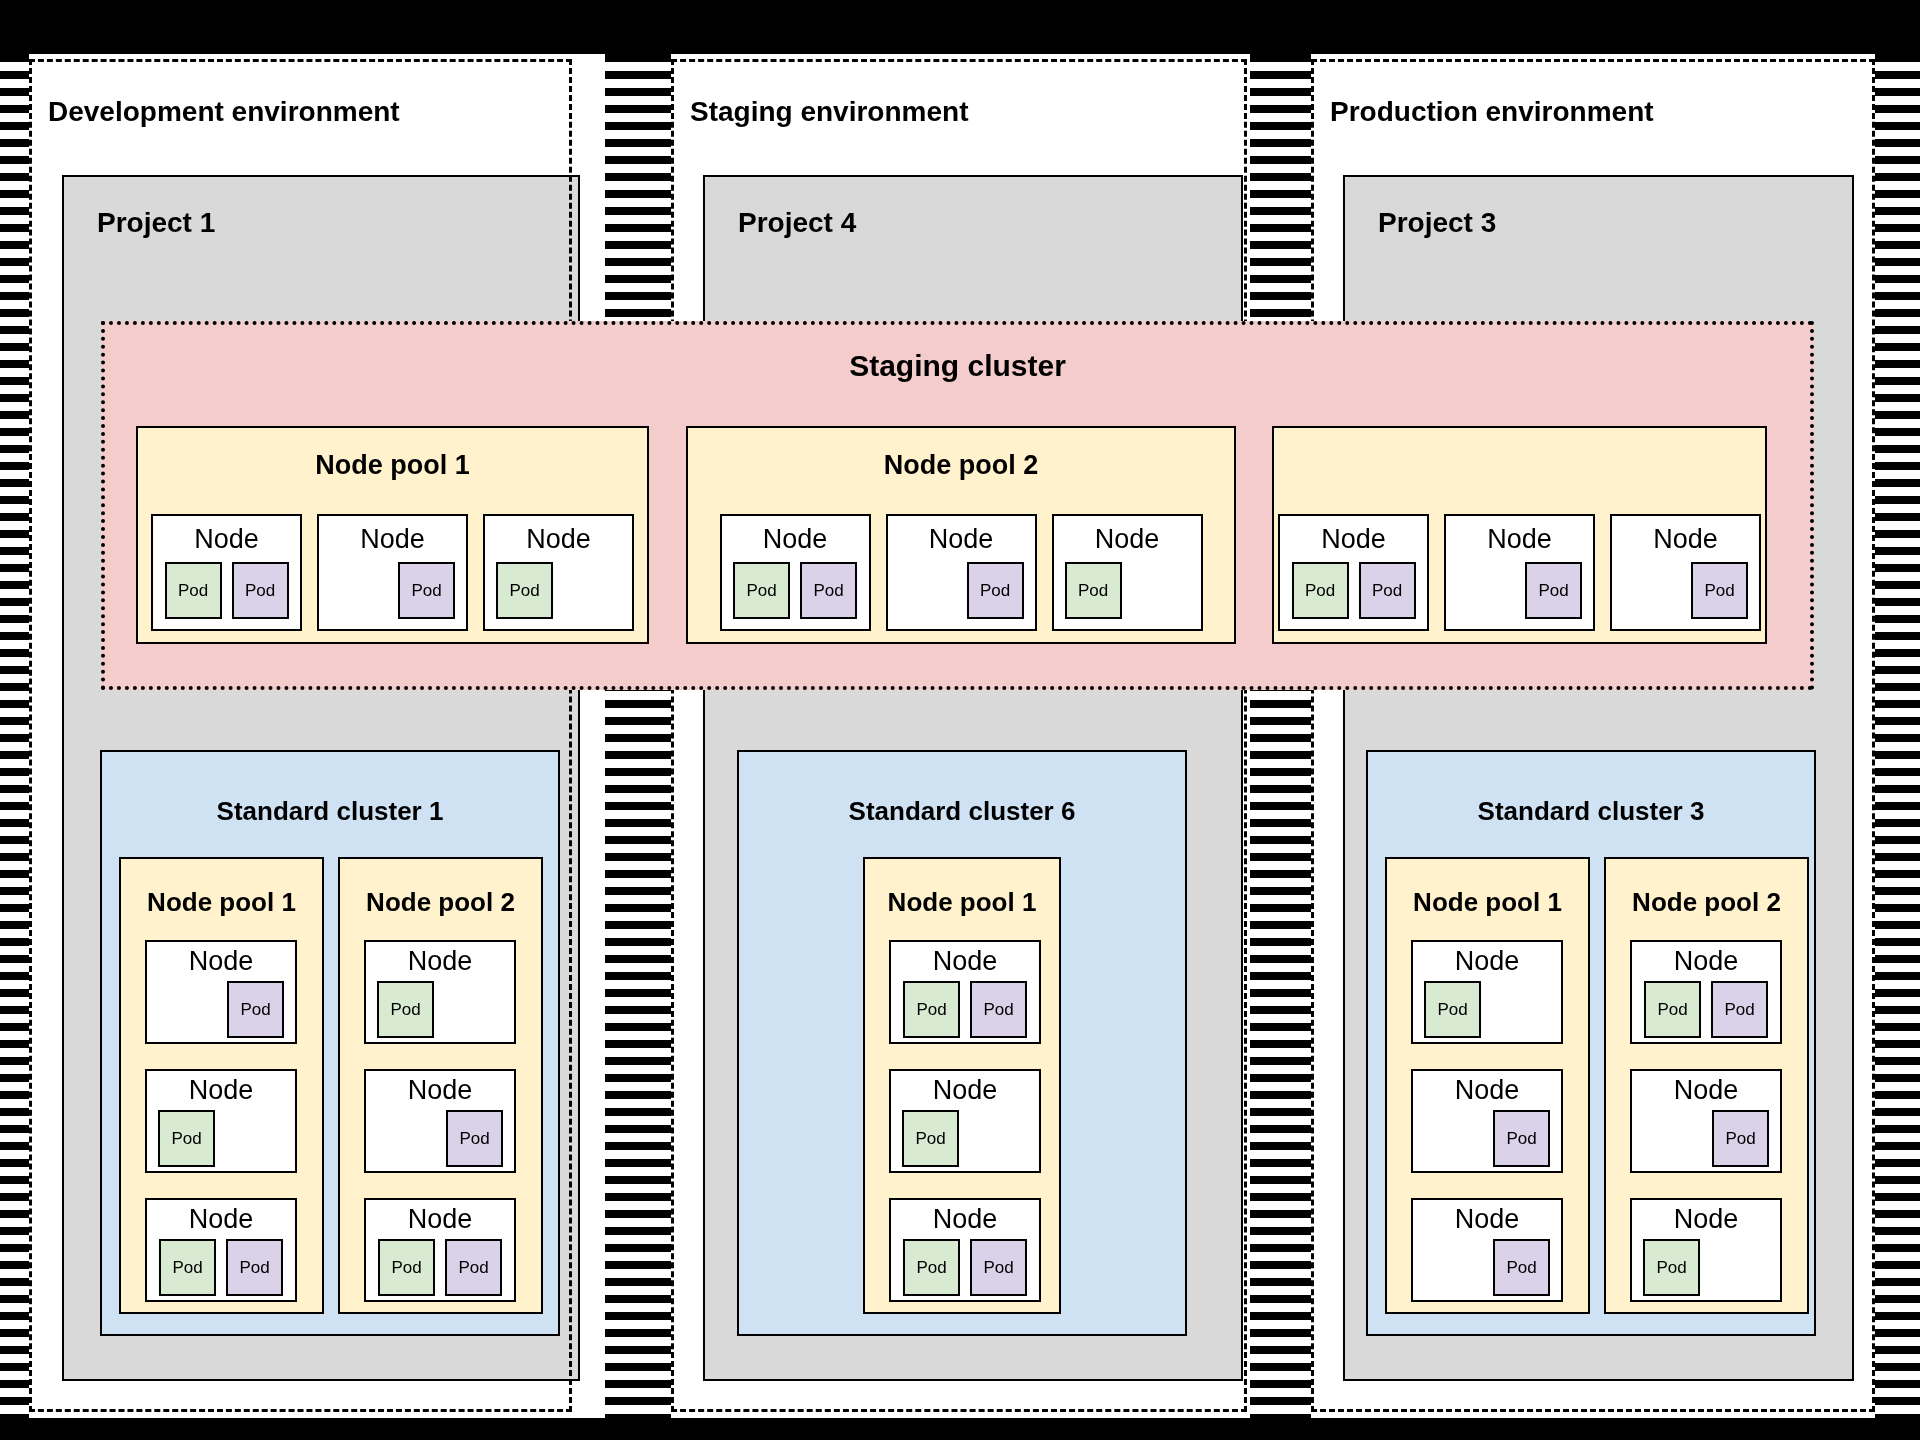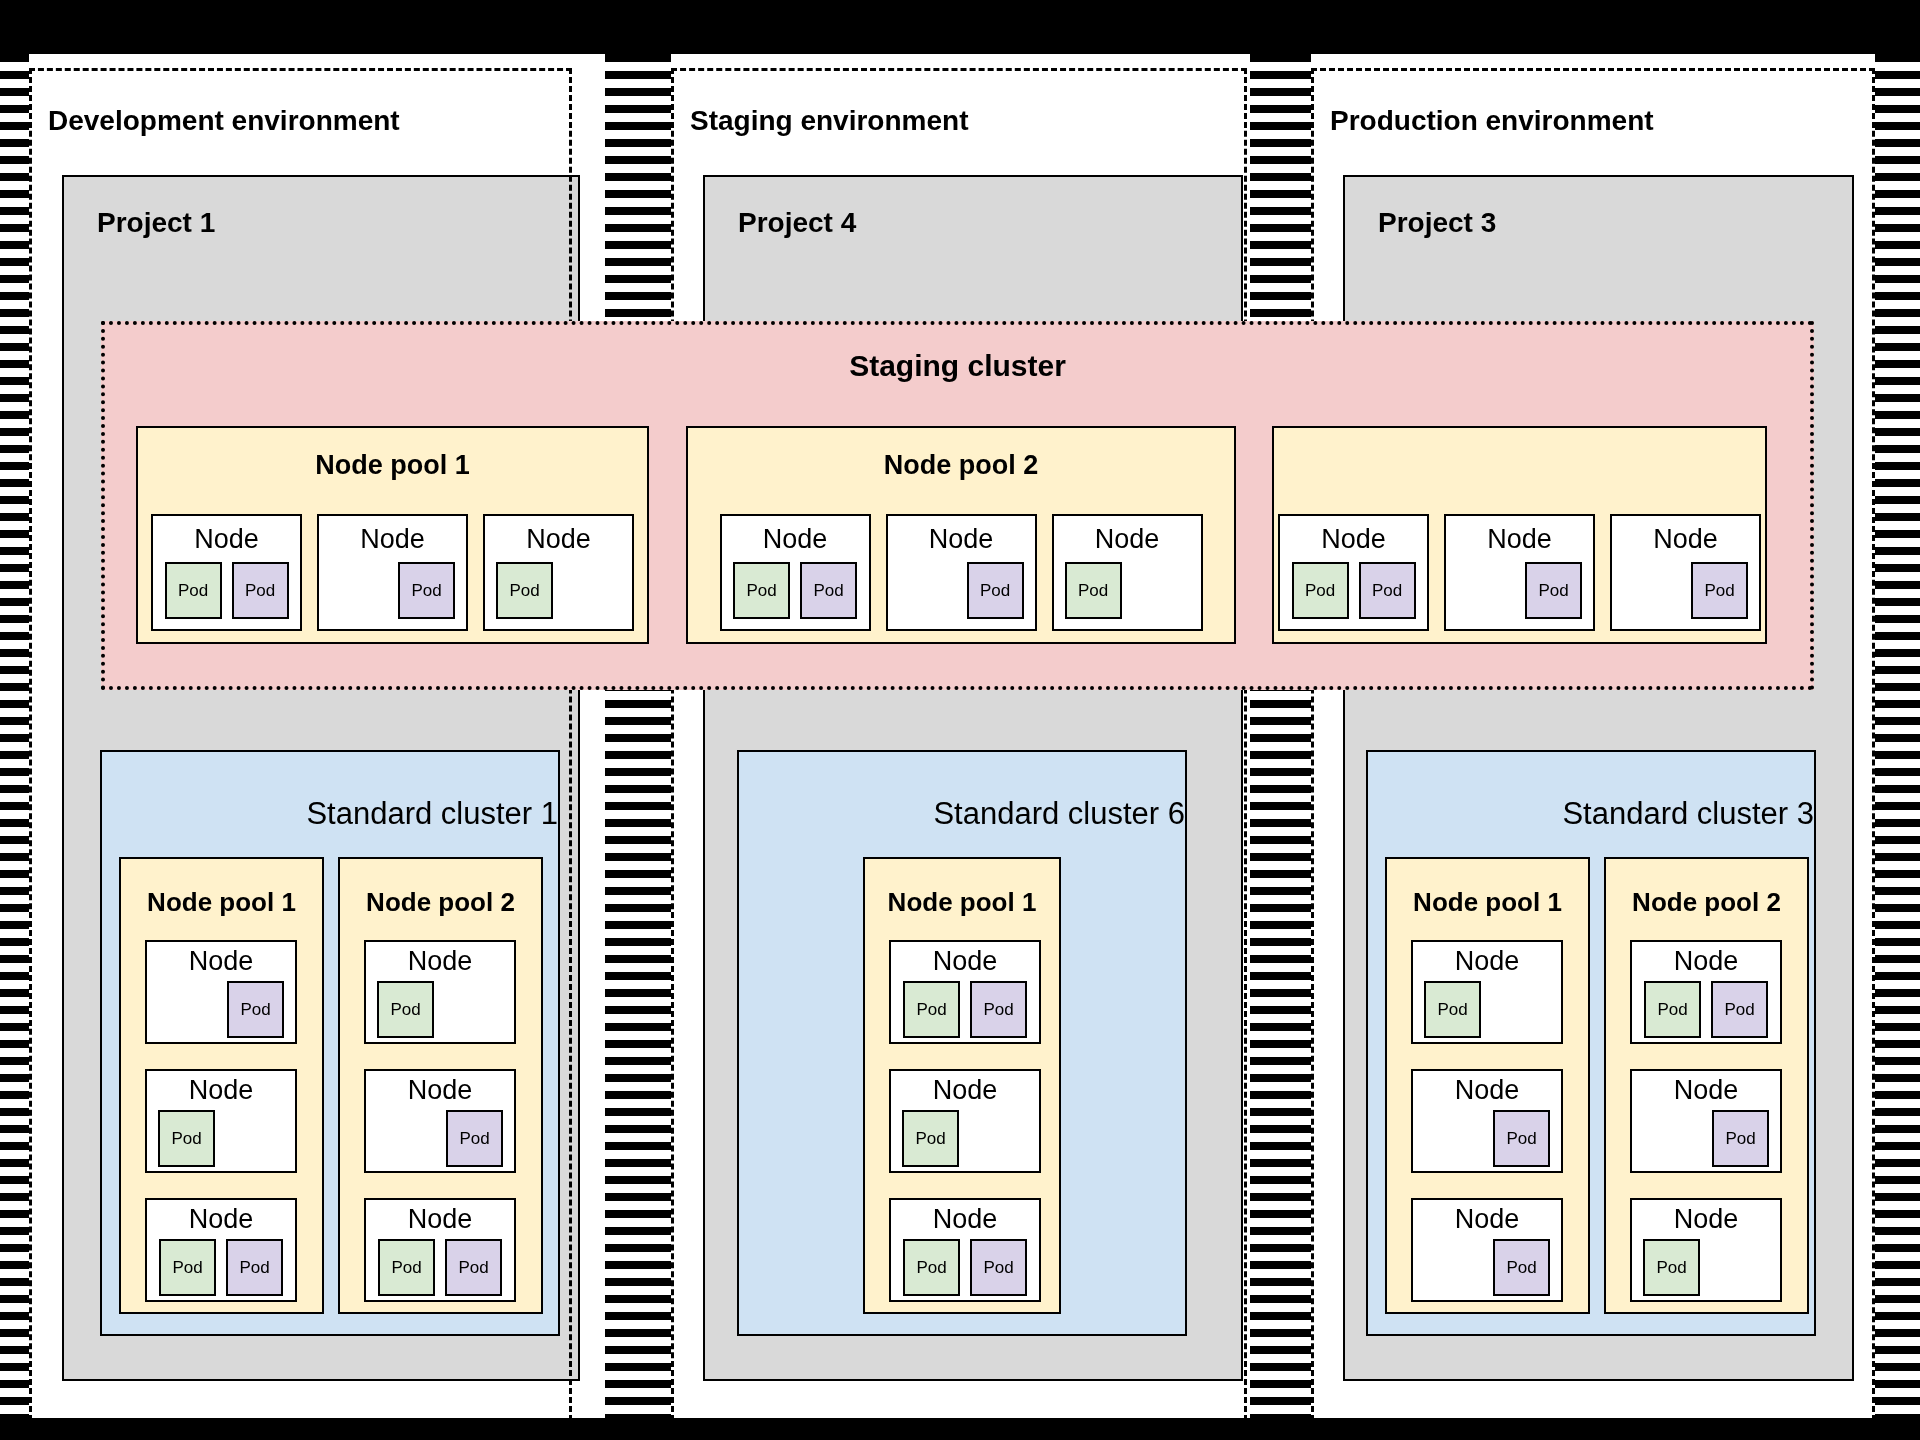--- a/index.html
+++ b/index.html
@@ -7,39 +7,39 @@
           font-family:"Liberation Sans",sans-serif;color:#000;overflow:hidden;}
   #content{position:absolute;left:0;top:54px;width:1920px;height:1364px;background:var(--surface,#fff);}
 
   .hatch{position:absolute;top:0;height:1364px;background:
          repeating-linear-gradient(to bottom,var(--line,#000) 0 8px,var(--surface,#fff) 8px 17px);}
   #hatch-1{left:0;width:29px;}
   #hatch-2{left:605px;width:66px;}
   #hatch-3{left:1250px;width:61px;}
   #hatch-4{left:1875px;width:45px;}
 
-  .env{position:absolute;top:14px;height:1347px;border:3px dashed var(--line,#000);}
+  .env{position:absolute;top:5px;height:1347px;border:3px dashed var(--line,#000);}
   #env-dev{left:29px;width:537px;}
   #env-stg{left:671px;width:570px;}
   #env-prd{left:1311px;width:558px;}
   .envtitle{position:absolute;left:16px;top:34px;font-size:28px;font-weight:bold;white-space:nowrap;}
 
   .project{position:absolute;top:121px;height:1202px;background:var(--project-fill,#d9d9d9);
            border:2px solid var(--line,#000);}
   #project-1{left:62px;width:514px;}
   #project-2{left:703px;width:536px;}
   #project-3{left:1343px;width:507px;}
   .ptitle{position:absolute;left:33px;top:30px;font-size:28px;font-weight:bold;white-space:nowrap;}
 
   .cluster{position:absolute;top:573px;height:582px;background:var(--standard-cluster-fill,#cfe2f3);
            border:2px solid var(--line,#000);}
   #sc-1{left:36px;width:456px;}
   #sc-2{left:32px;width:446px;}
   #sc-3{left:21px;width:446px;}
-  .ctitle{position:absolute;left:0;right:0;top:44px;text-align:right;font-size:31px;font-weight:normal;}
+  .ctitle{position:absolute;left:0;right:0;top:44px;text-align:center;font-size:26px;font-weight:bold;}
 
   .np{position:absolute;top:105px;height:453px;background:var(--node-pool-fill,#fff2cc);
       border:2px solid var(--line,#000);}
   .np.col1{left:17px;width:201px;}
   .np.col2{left:236px;width:201px;}
   .np.solo{left:124px;width:194px;}
   .nptitle{position:absolute;left:0;right:0;top:28px;text-align:center;font-size:26px;font-weight:bold;white-space:nowrap;}
 
   .snode{position:absolute;left:24px;width:148px;height:100px;background:var(--node-fill,#fff);
          border:2px solid var(--line,#000);}

